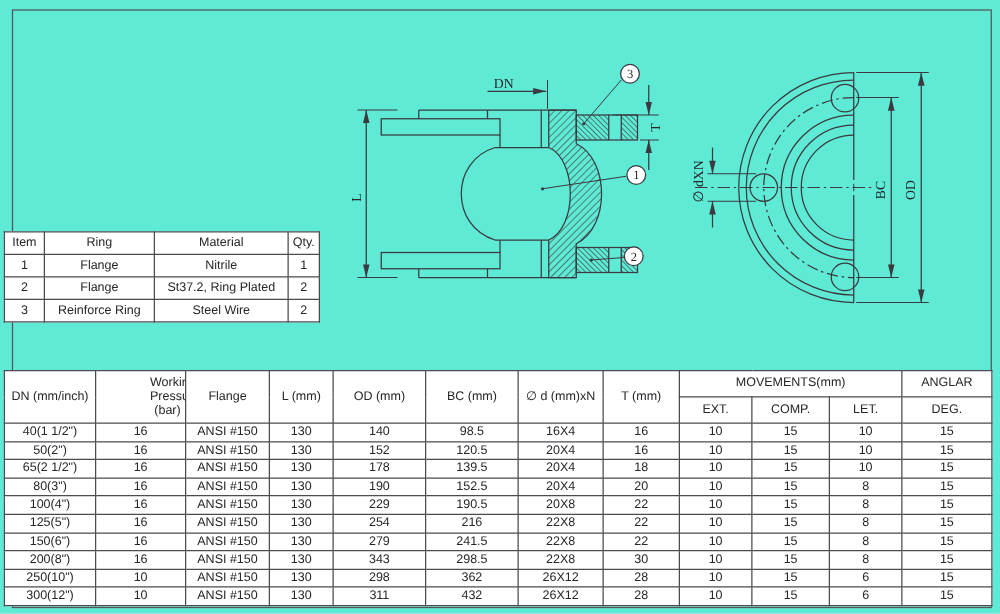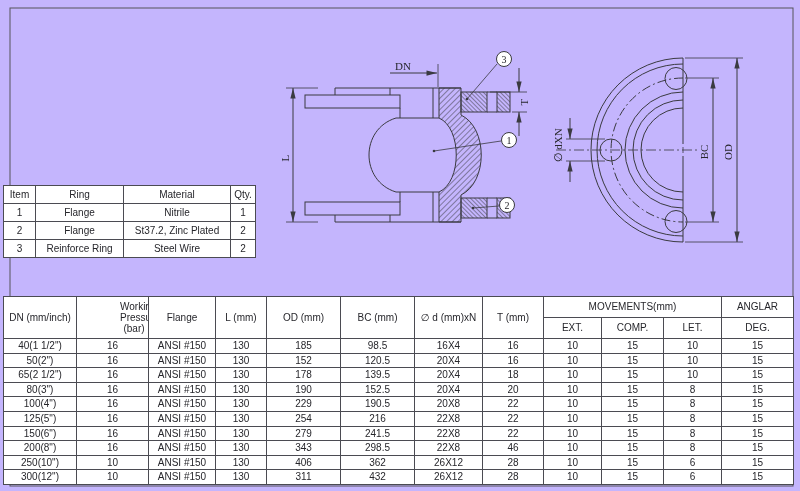--- a/index.html
+++ b/index.html
@@ -1,16 +1,16 @@
 <!DOCTYPE html>
 <html><head>
 <meta charset="utf-8">
 <style>
   html,body{margin:0;padding:0;background:#e8e8e8;}
-  #page{position:relative;width:800px;height:491px;background:#c4b5fd;overflow:hidden;
+  #page{position:relative;width:800px;height:491px;background:#5eead4;overflow:hidden;
         font-family:"Liberation Sans",sans-serif;color:#26262b;text-decoration:underline;}
   svg{position:absolute;left:0;top:0;}
   table{border-collapse:collapse;table-layout:fixed;position:absolute;background:#fff;}
   th,td{border:1px solid #4b4b52;padding:0;text-align:center;vertical-align:middle;
         font-weight:normal;color:#26262b;overflow:hidden;white-space:nowrap;}
   
   #parts-table{left:3px;top:185px;width:252px;}
   #parts-table th,#parts-table td{height:17px;font-size:10px;line-height:17px;}
   
   #dims-table{left:3px;top:296px;width:790px;}
@@ -179,21 +179,21 @@
     <tbody>
         <tr>
           <td>1</td>
           <td>Flange</td>
           <td>Nitrile</td>
           <td>1</td>
         </tr>
         <tr>
           <td>2</td>
           <td>Flange</td>
-          <td>St37.2, Zinc Plated</td>
+          <td>St37.2, Ring Plated</td>
           <td>2</td>
         </tr>
         <tr>
           <td>3</td>
           <td>Reinforce Ring</td>
           <td>Steel Wire</td>
           <td>2</td>
         </tr>
       </tbody>
   </table>
@@ -233,21 +233,21 @@
         <th>LET.</th>
         <th>DEG.</th>
       </tr>
     </thead>
     <tbody>
         <tr>
           <td>40(1 1/2")</td>
           <td>16</td>
           <td>ANSI #150</td>
           <td>130</td>
-          <td>185</td>
+          <td>140</td>
           <td>98.5</td>
           <td>16X4</td>
           <td>16</td>
           <td>10</td>
           <td>15</td>
           <td>10</td>
           <td>15</td>
         </tr>
         <tr>
           <td>50(2")</td>
@@ -334,32 +334,32 @@
           <td>15</td>
         </tr>
         <tr>
           <td>200(8")</td>
           <td>16</td>
           <td>ANSI #150</td>
           <td>130</td>
           <td>343</td>
           <td>298.5</td>
           <td>22X8</td>
-          <td>46</td>
+          <td>30</td>
           <td>10</td>
           <td>15</td>
           <td>8</td>
           <td>15</td>
         </tr>
         <tr>
           <td>250(10")</td>
           <td>10</td>
           <td>ANSI #150</td>
           <td>130</td>
-          <td>406</td>
+          <td>298</td>
           <td>362</td>
           <td>26X12</td>
           <td>28</td>
           <td>10</td>
           <td>15</td>
           <td>6</td>
           <td>15</td>
         </tr>
         <tr>
           <td>300(12")</td>

